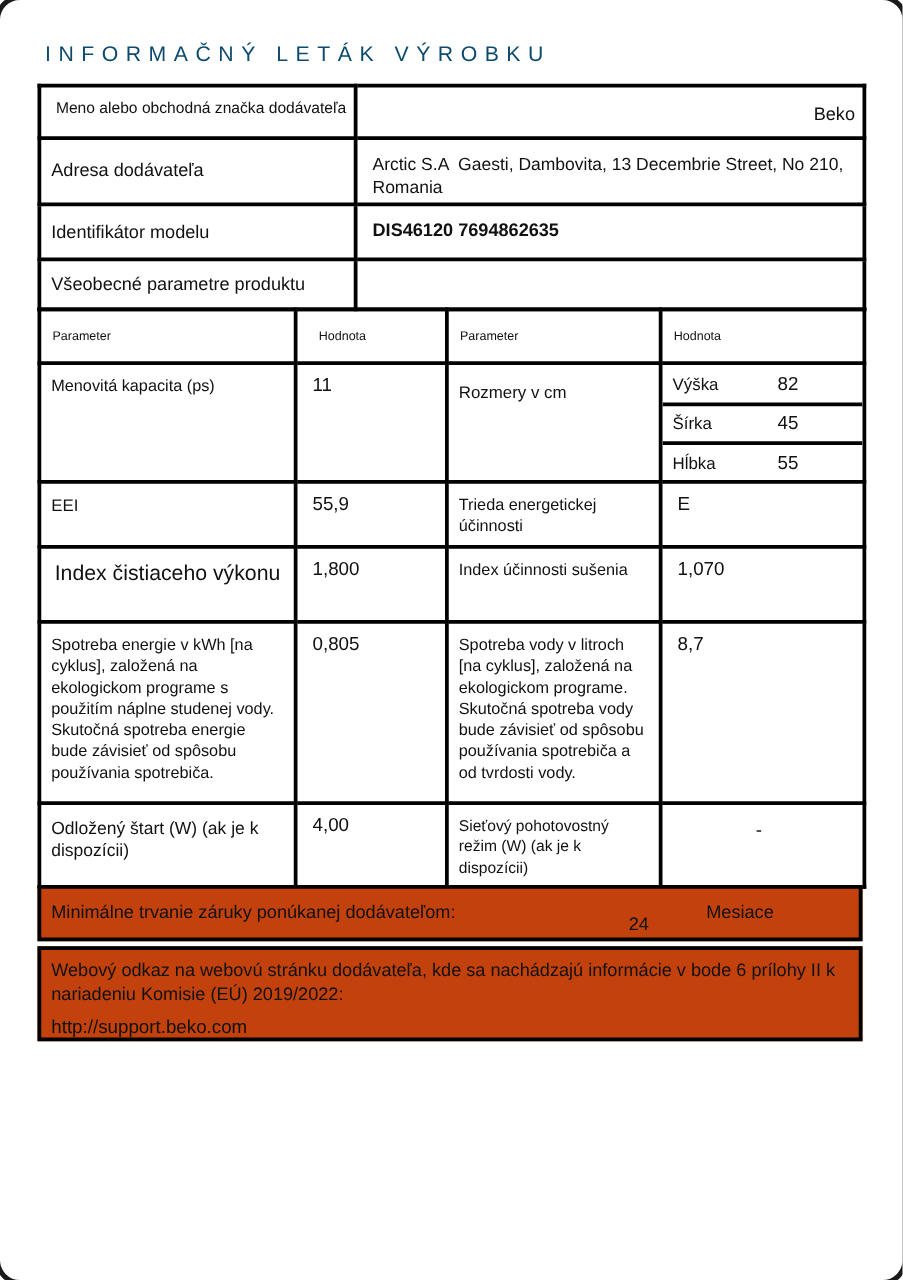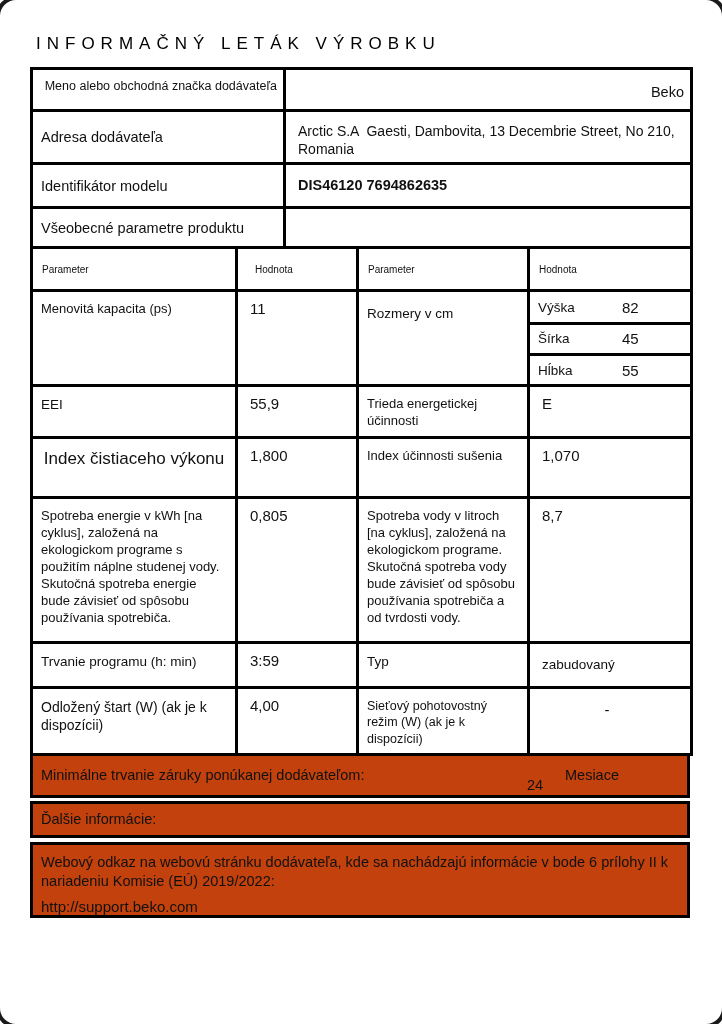--- a/index.html
+++ b/index.html
@@ -9,21 +9,21 @@
     color:#111;
     position:relative;
   }
   .corner-frame {
     position:absolute; left:-4px; top:-4px; right:-4px; bottom:-4px;
     border:4px solid #1a1a1a; border-radius:20px;
     pointer-events:none;
   }
   .sheet { position:absolute; left:30px; top:34px; width:660px; }
   .title {
-    font-size:17px; letter-spacing:6px; font-weight:400; color:#000000;
+    font-size:17px; letter-spacing:6px; font-weight:400; color:#0c4a6e;
     margin-left:6px; margin-bottom:13px; white-space:nowrap;
   }
   table { border-collapse:collapse; width:660px; table-layout:fixed; }
   td { border:3px solid #000; vertical-align:top; overflow:hidden; }
   
   .toptable td { vertical-align:middle; }
   .toptable .lblc { padding:4px 6px 4px 8px; font-size:14.5px; }
   .toptable .lbl-sm { font-size:12.5px; vertical-align:top; padding-top:9px; }
   .toptable .valc { padding:4px 6px 4px 12px; font-size:14.5px; white-space:pre-wrap; line-height:1.3; }
   .toptable .r1 td { height:42px;text-align:right; }
@@ -45,21 +45,21 @@
   .dimtable { width:100%; border:none; }
   .dimtable td { border:none; border-bottom:3px solid #000; height:31px; vertical-align:middle; padding:2px 8px;margin-left:12px; }
   .dimtable tr:last-child td { border-bottom:none; height:30px; }
   .dimrow { display:flex; align-items:center; }
   .dimlbl { font-size:13.5px; width:84px; display:inline-block; }
   .dimval { font-size:15px; }
   
   .box { border:3px solid #000; width:660px; background:#c2410c; }
   .warranty { margin-top:-3px; height:45px; position:relative; display:flex; align-items:center; }
   .warranty .wlabel { font-size:14.5px; padding-left:8px; }
-  .warranty .wvalue { position:absolute; left:494px; font-size:14.5px;margin-top:20px; }
+  .warranty .wvalue { position:absolute; left:470px; font-size:14.5px;margin-top:20px; }
   .warranty .wunit { position:absolute; left:532px; font-size:14.5px; }
   .more { margin-top:3px; height:37px; display:flex; align-items:center; }
   .more .mlabel { font-size:14.5px; padding-left:8px; }
   .weblink { margin-top:4px; height:76px; padding:8px 8px 6px 8px; }
   .weblink .wtext { font-size:14.5px; line-height:1.35; }
   .weblink .wurl { font-size:15px; margin-top:6px; color:#111; text-decoration:none; display:inline-block; }
 </style>
 </head>
 <body>
 
@@ -159,46 +159,37 @@
       <td class="val">1,070</td>
     </tr>
 
     <tr style="height:145px">
       <td class="lbl">Spotreba energie v kWh [na cyklus], založená na ekologickom programe s použitím náplne studenej vody. Skutočná spotreba energie bude závisieť od spôsobu používania spotrebiča.</td>
       <td class="val">0,805</td>
       <td class="lbl">Spotreba vody v litroch [na cyklus], založená na ekologickom programe. Skutočná spotreba vody bude závisieť od spôsobu používania spotrebiča a od tvrdosti vody.</td>
       <td class="val">8,7</td>
     </tr>
 
-    <tr style="height:45px">
-      <td class="lbl" style="font-size:13.5px;">Trvanie programu (h: min)</td>
-      <td class="val">3:59</td>
-      <td class="lbl" style="font-size:13.5px;">Typ</td>
-      <td class="val val-sm">zabudovaný</td>
-    </tr>
 
 
 
     <tr style="height:52px">
       <td class="lbl" style="font-size:14px;">Odložený štart (W) (ak je k dispozícii)</td>
       <td class="val">4,00</td>
       <td class="lbl lbl-xs">Sieťový pohotovostný režim (W) (ak je k dispozícii)</td>
       <td class="val center" style="padding-top:12px;">-</td>
     </tr>
   </tbody>
     </table>
 
   <div class="box warranty">
     <span class="wlabel">Minimálne trvanie záruky ponúkanej dodávateľom:</span>
     <span class="wvalue">24</span>
     <span class="wunit">Mesiace</span>
   </div>
 
-  <div class="box more">
-    <span class="mlabel">Ďalšie informácie:</span>
-  </div>
 
   <div class="box weblink">
     <div class="wtext">Webový odkaz na webovú stránku dodávateľa, kde sa nachádzajú informácie v bode 6 prílohy II k nariadeniu Komisie (EÚ) 2019/2022:</div>
     <a href="#" class="wurl">http://support.beko.com</a>
   </div>
 
 </div>
 
 </body></html>

